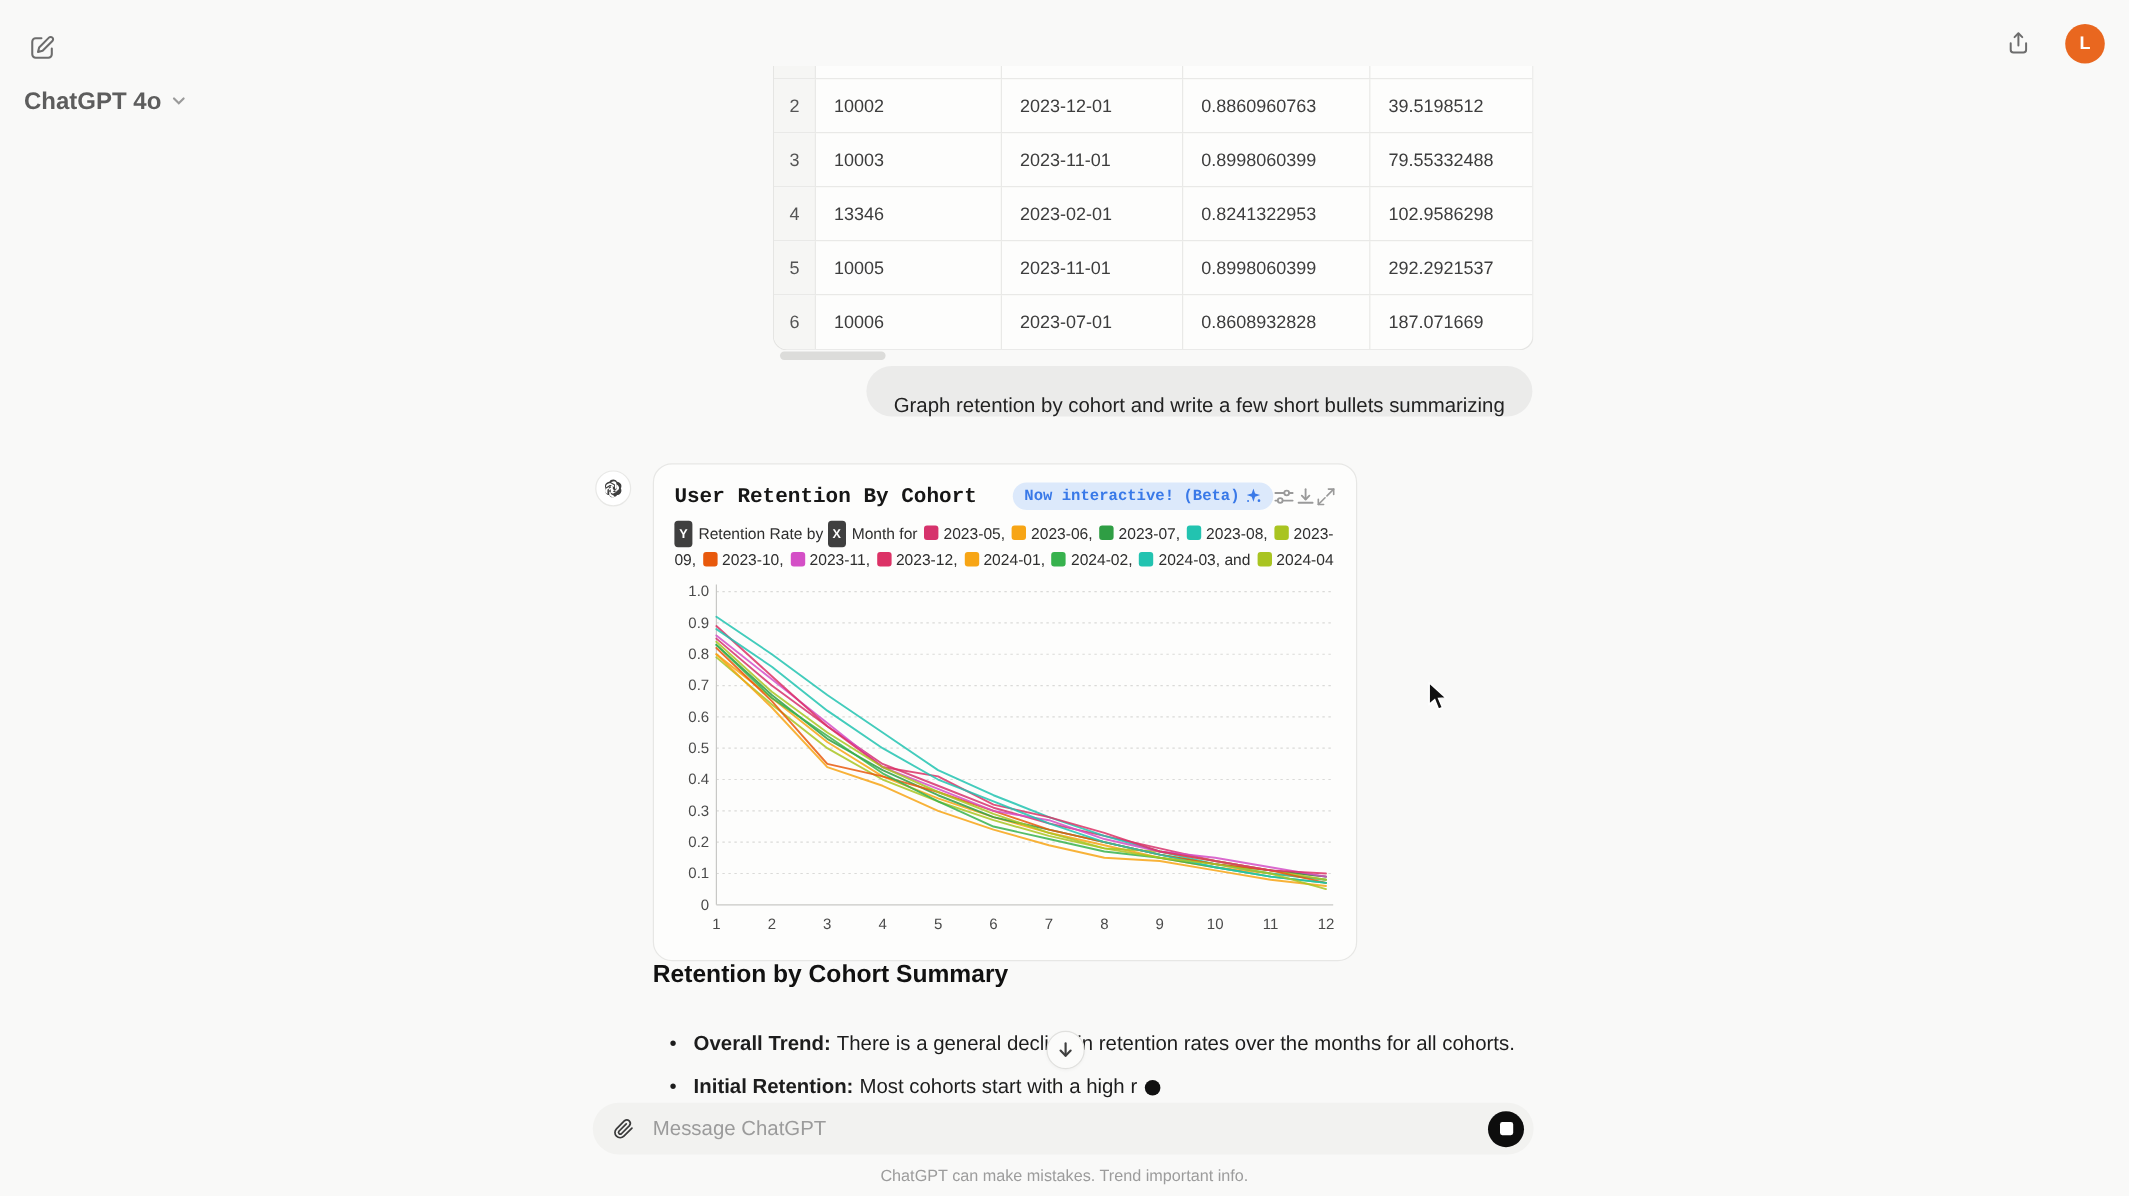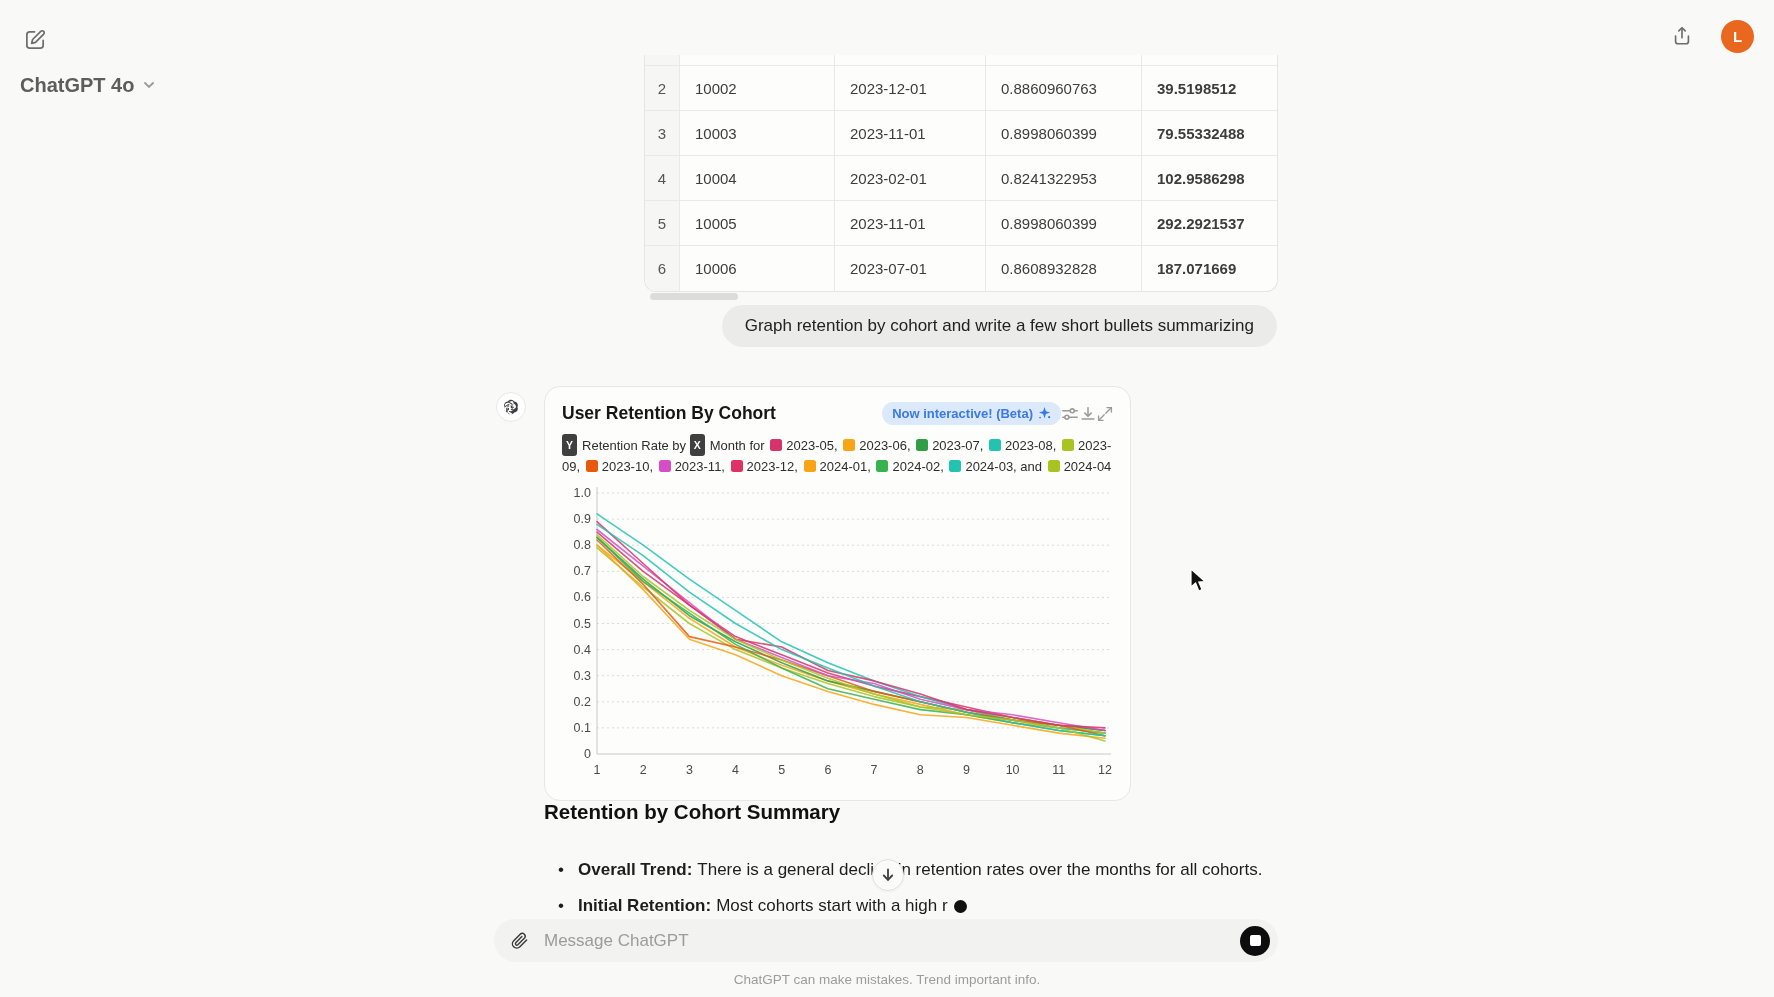--- a/index.html
+++ b/index.html
@@ -14,32 +14,32 @@
   .model-selector .chev { color:#9a9a9a; }
   .topbar-right { display:flex; align-items:center; gap:24px; }
   .avatar { width:33px; height:33px; border-radius:50%; display:flex; align-items:center; justify-content:center; color:#fff; font-size:15px; font-weight:700; cursor:pointer; }
 
   
   .table-card { position:absolute; left:644px; top:55px; width:634px; height:237px; background:#fdfdfc; border-left:1px solid #e5e5e3; border-right:1px solid #e5e5e3; border-bottom:1px solid #e5e5e3; border-radius:0 0 12px 12px; overflow:hidden; }
   .t-row { display:flex; border-bottom:1px solid #e9e9e7; height:45px; }
   .t-row:last-child { border-bottom:none; }
   .t-row.sliver { height:11px; }
   .t-cell { border-right:1px solid #e9e9e7; display:flex; align-items:center; padding-left:15px; font-size:15px; color:#3d3d3d; }
-  .t-cell:last-child { border-right:none;font-weight:bold; }
+  .t-cell:last-child { border-right:none; }
   .c0 { width:35px; background:#f6f6f4; justify-content:center; padding-left:0; color:#555; }
   .c1 { width:155px;text-align:center; } .c2 { width:151px; } .c3 { width:156px; } .c4 { flex:1; }
   .table-scrollbar { position:absolute; left:650px; top:293px; width:88px; height:7px; border-radius:4px; background:#dcdcda; cursor:pointer; }
 
   
-  .user-bubble { position:absolute; right:497px; top:305px; height:42px; line-height:42px; padding:0 23px; background:#ebebea; border-radius:21px; font-size:17px; color:#222; white-space:nowrap; }
+  .user-bubble { position:absolute; right:497px; top:305px; height:42px; line-height:42px; padding:12px 23px; background:#ebebea; border-radius:21px; font-size:17px; color:#222; white-space:nowrap; }
 
   
   .ai-avatar { position:absolute; left:496px; top:392px; width:30px; height:30px; border-radius:50%; background:#fff; border:1px solid #e8e8e6; display:flex; align-items:center; justify-content:center; color:#3f3f3f; }
   .chart-card { position:absolute; left:544px; top:386px; width:587px; height:415px; background:#fdfdfc; border:1px solid #e7e7e5; border-radius:16px; padding:15px 17px 10px 17px; }
-  .chart-head { display:flex; align-items:center; justify-content:space-between; }
+  .chart-head { display:flex; align-items:center; justify-content:space-between;font-family:Liberation Mono, monospace; }
   .chart-title { font-size:17.5px; font-weight:700; color:#161616; }
   .chart-controls { display:flex; align-items:center; }
   .beta-badge { display:flex; align-items:center; gap:5px; background:#dce9fb; color:#3979e8; font-size:13px; font-weight:700; padding:4px 10px; border-radius:13px; cursor:pointer; }
   .ctrl-icon { color:#9a9a9a; cursor:pointer; display:flex; align-items:center; }
   .legend { margin-top:10px; font-size:13px; line-height:20px; color:#2e2e2e; }
   .chip { display:inline-block; background:#3f3f3f; color:#fff; font-size:10.5px; font-weight:700; border-radius:3px; padding:1px 4px; margin-right:5px; position:relative; top:-1px; }
   .swatch { display:inline-block; width:12px; height:12px; border-radius:2.5px; margin:0 4px -1px 2px; }
   .chart-svg { margin-top:6px; display:block; }
 
   
@@ -120,21 +120,21 @@
       </div>
       <div class="t-row">
         <div class="t-cell c0">3</div>
         <div class="t-cell c1">10003</div>
         <div class="t-cell c2">2023-11-01</div>
         <div class="t-cell c3">0.8998060399</div>
         <div class="t-cell c4">79.55332488</div>
       </div>
       <div class="t-row">
         <div class="t-cell c0">4</div>
-        <div class="t-cell c1">10004</div>
+        <div class="t-cell c1">13346</div>
         <div class="t-cell c2">2023-02-01</div>
         <div class="t-cell c3">0.8241322953</div>
         <div class="t-cell c4">102.9586298</div>
       </div>
       <div class="t-row">
         <div class="t-cell c0">5</div>
         <div class="t-cell c1">10005</div>
         <div class="t-cell c2">2023-11-01</div>
         <div class="t-cell c3">0.8998060399</div>
         <div class="t-cell c4">292.2921537</div>

